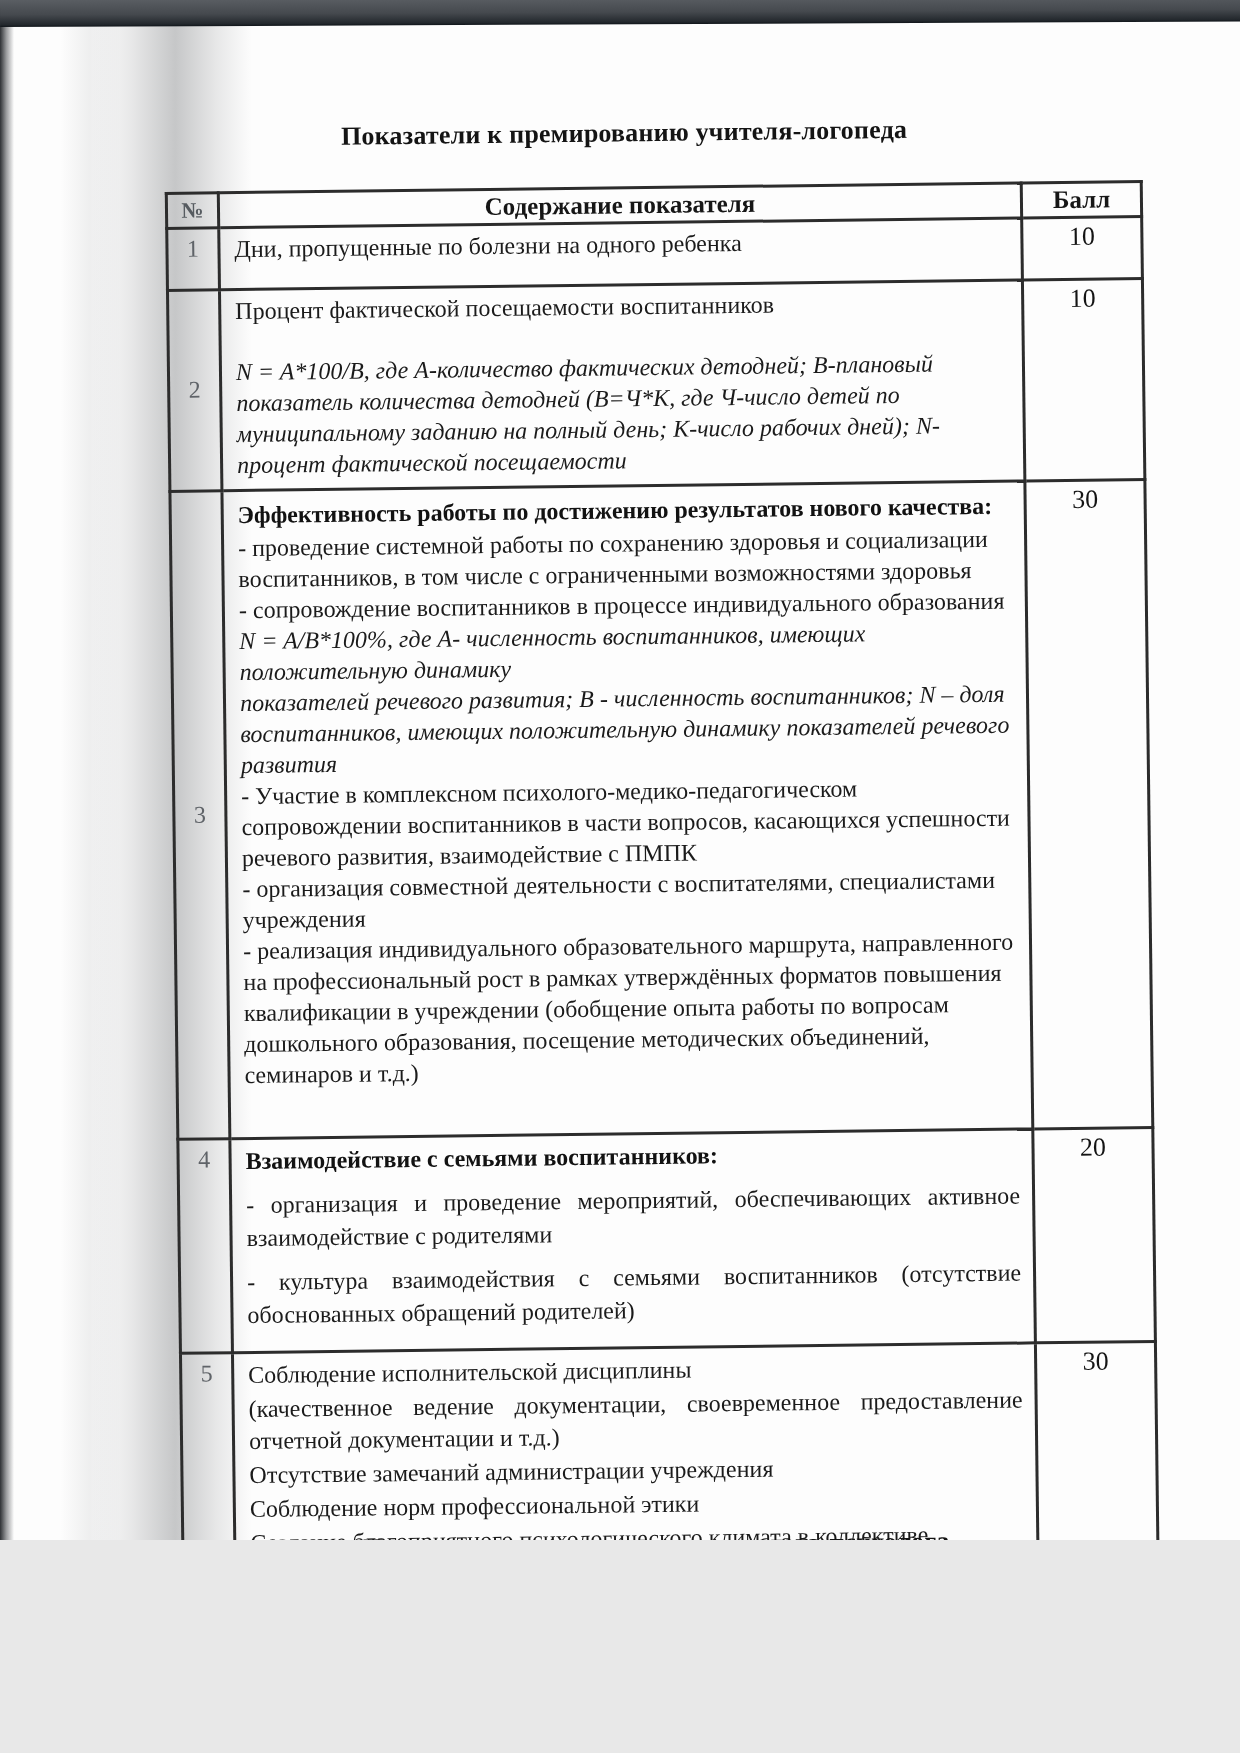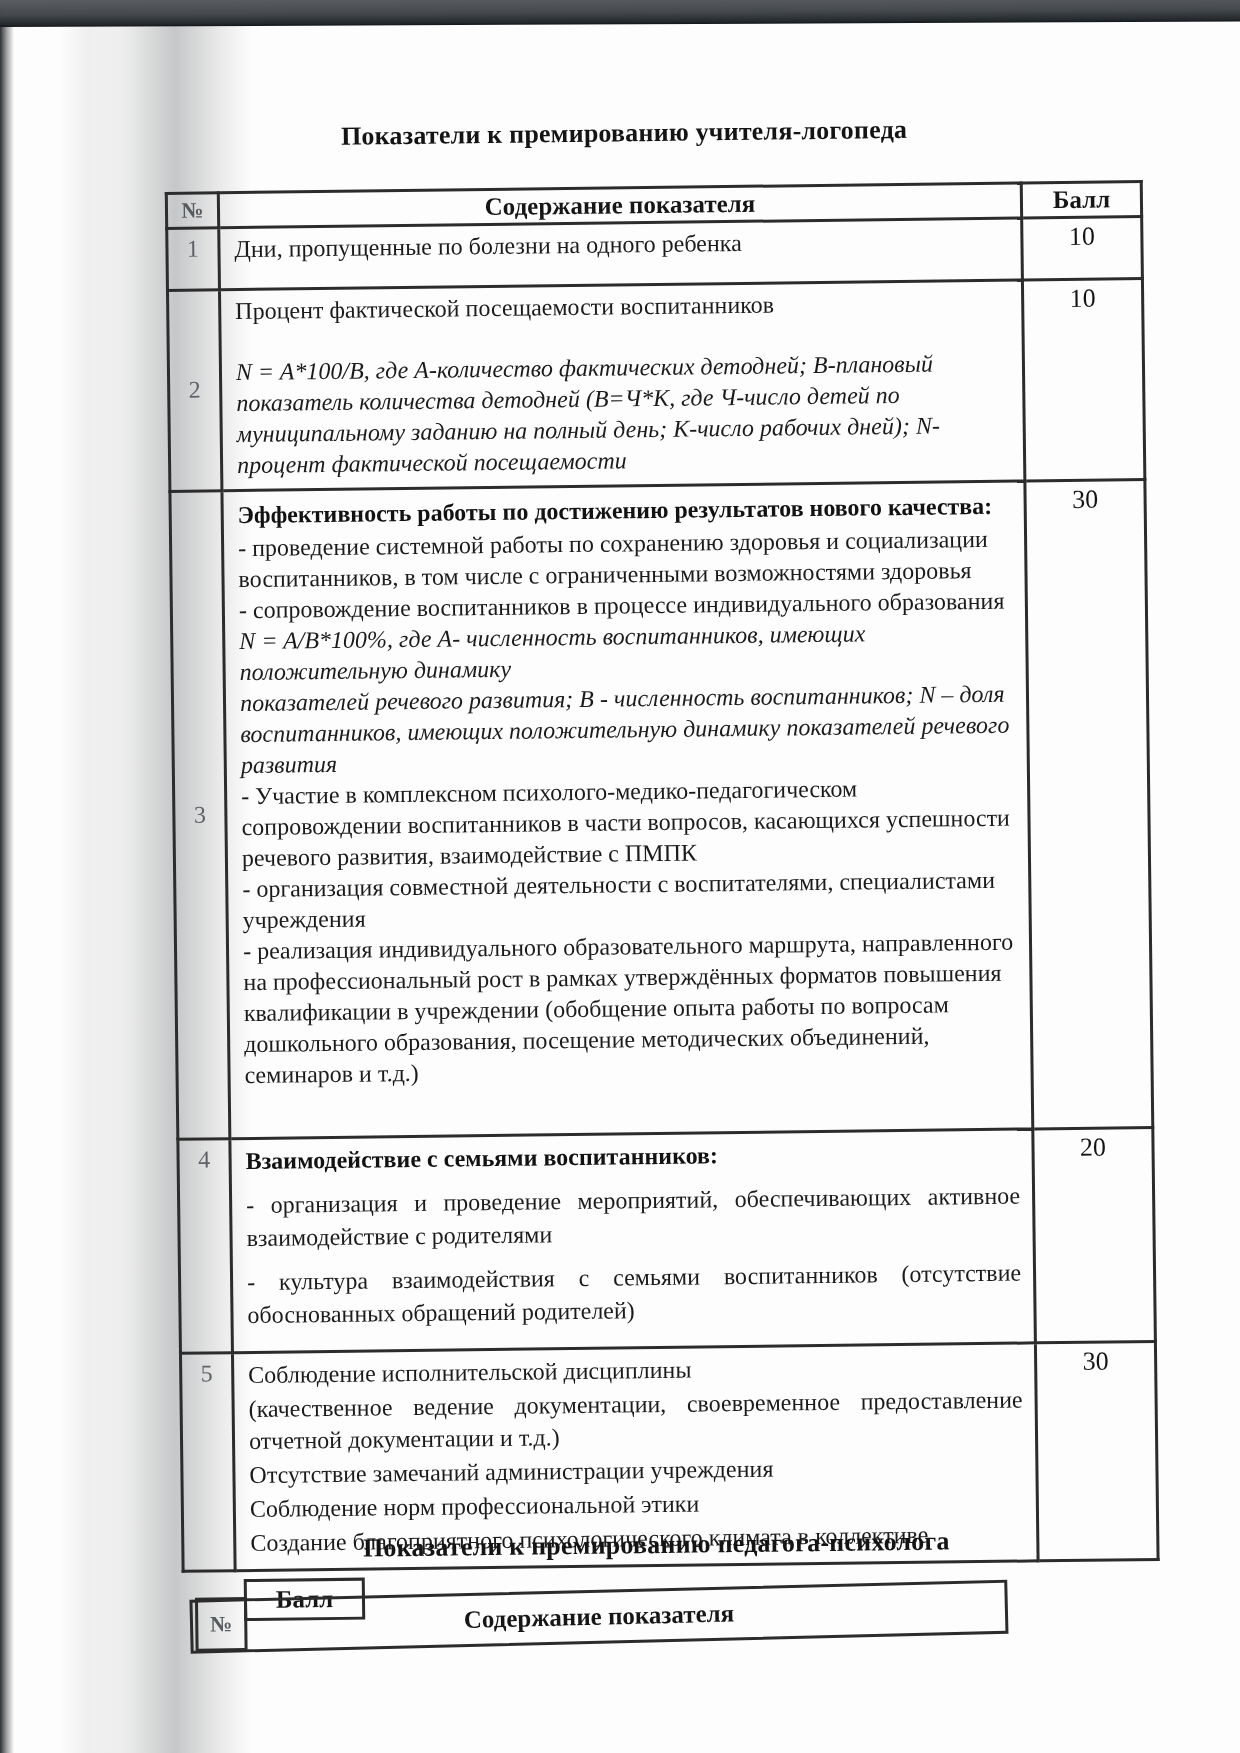--- a/index.html
+++ b/index.html
@@ -1,17 +1,17 @@
 <!DOCTYPE html>
 <html><head>
 <meta charset="utf-8">
 <style>
   html,body { margin:0; padding:0; background:#e8e8e8; }
   .page {
-    position:relative; width:1240px; height:1753px;
+    position:relative; width:1240px; height:1540px;
     background:#fdfdfd; overflow:hidden;
     font-family:"Liberation Serif", serif; color:#1b1b1b;
   }
   
   .scan-top {
     position:absolute; left:0; top:0; width:1240px; height:27px;
     background:linear-gradient(to bottom, #5a5e63 0%, #45494e 55%, #23282d 92%, #10151a 100%);
     transform:rotate(-0.25deg); transform-origin:left top;
   }
   .scan-left {

